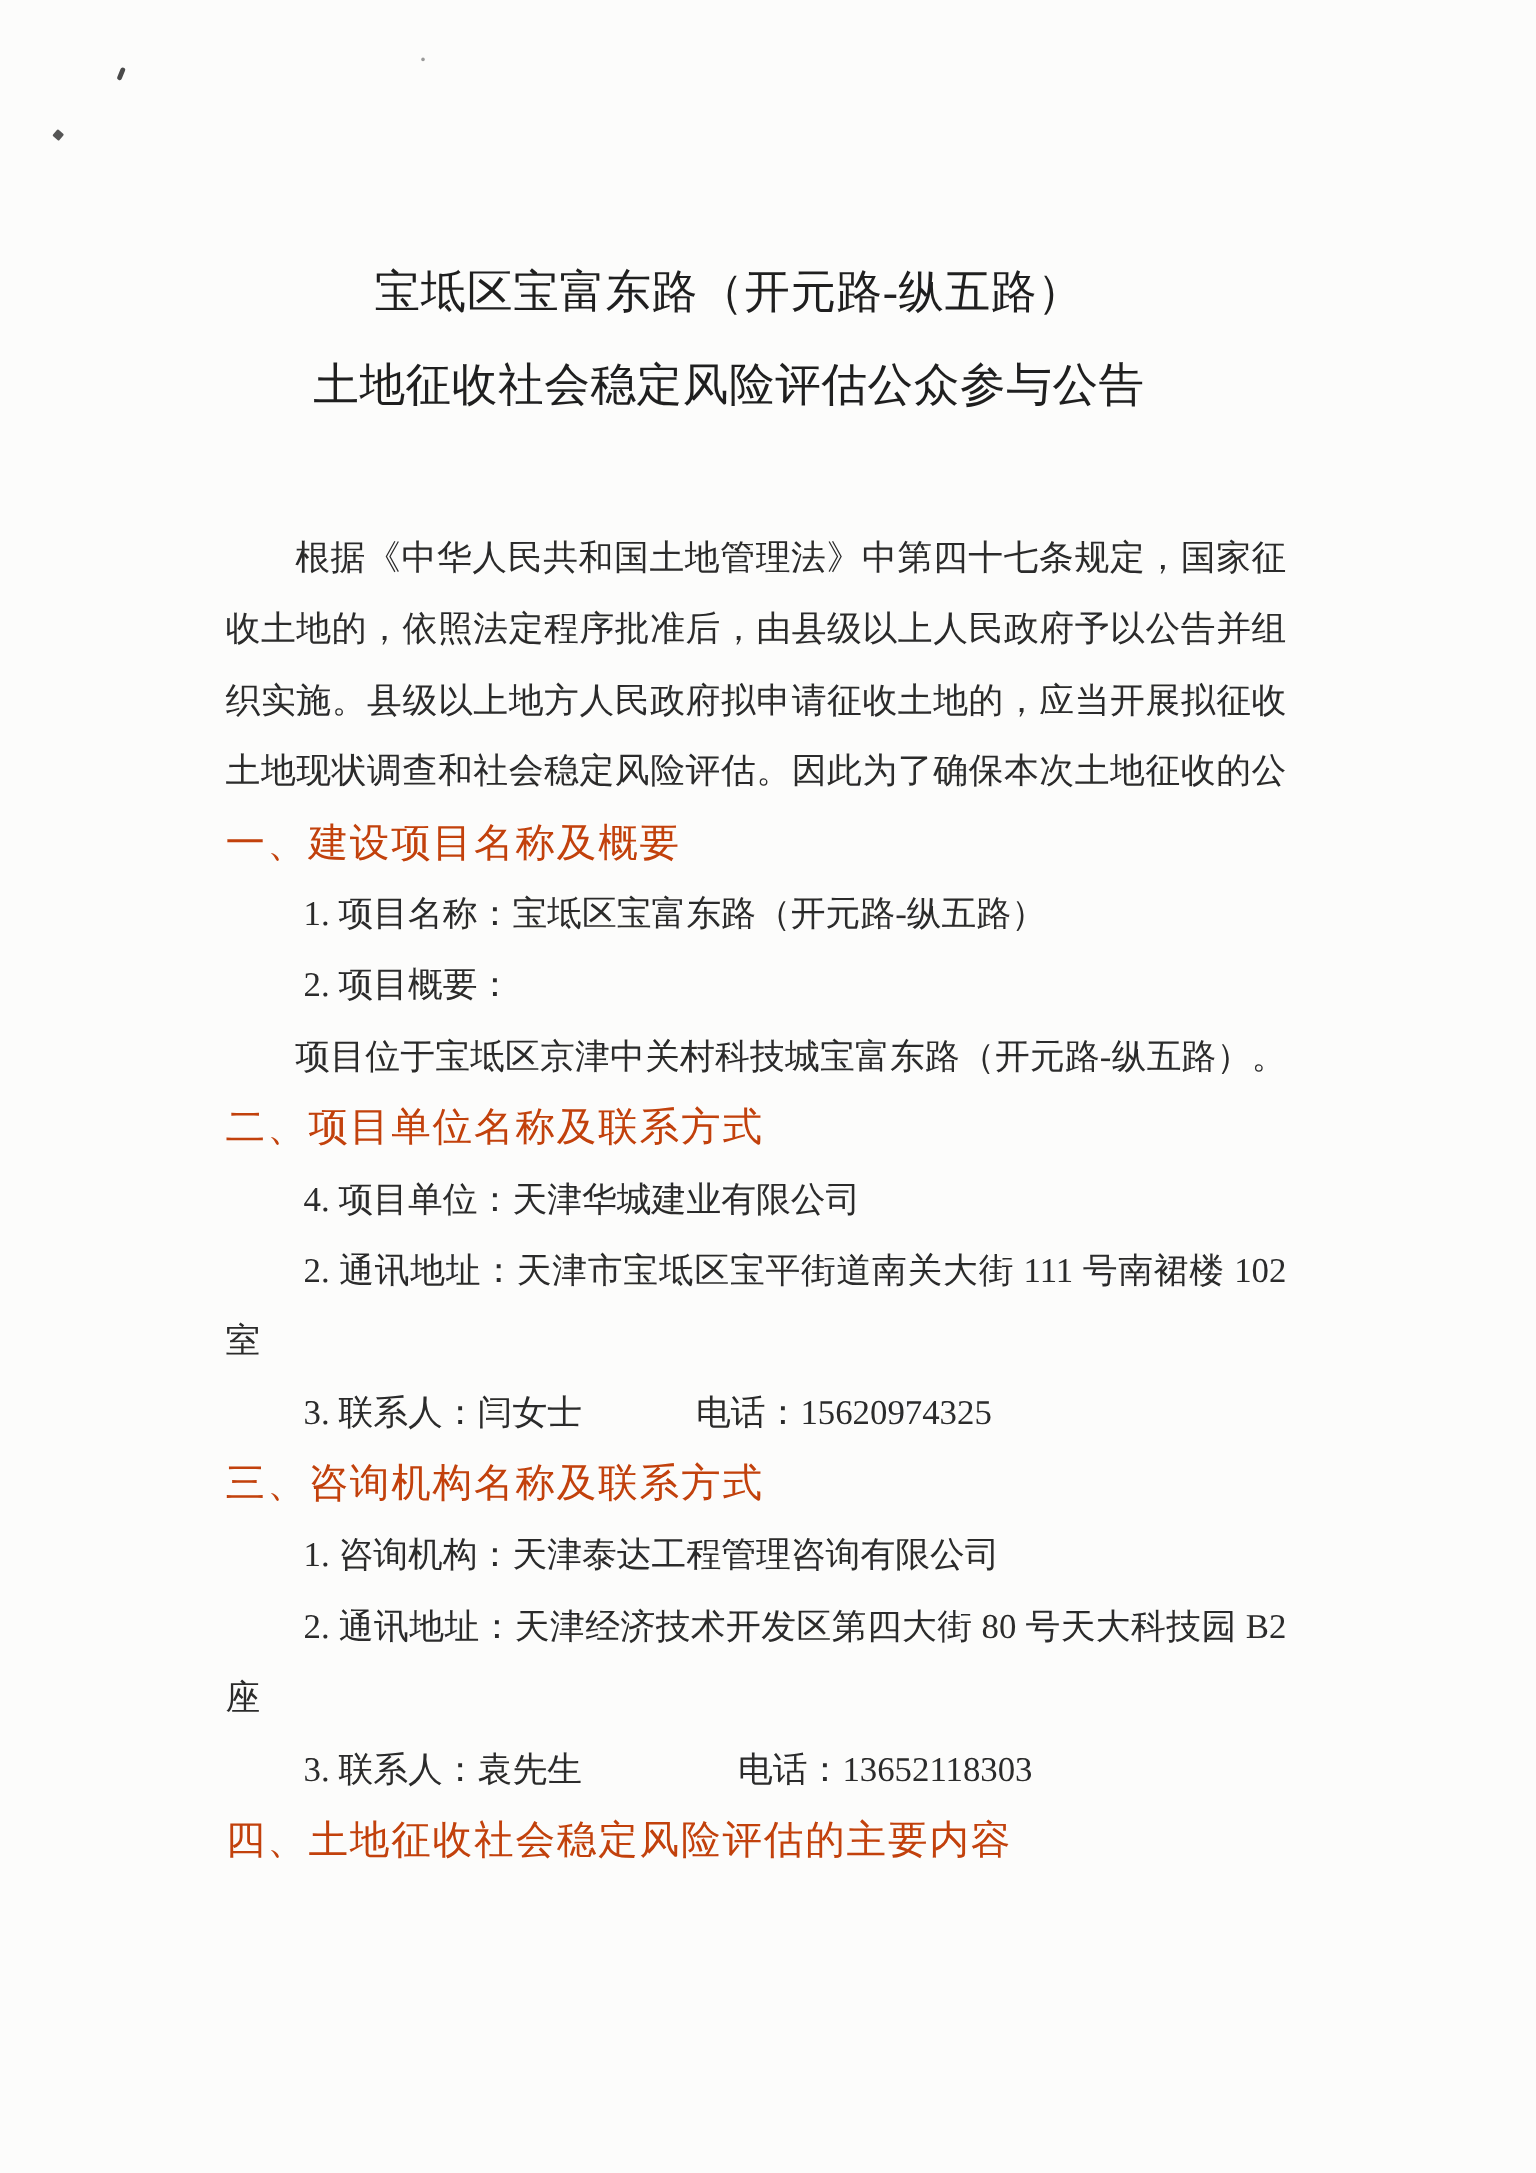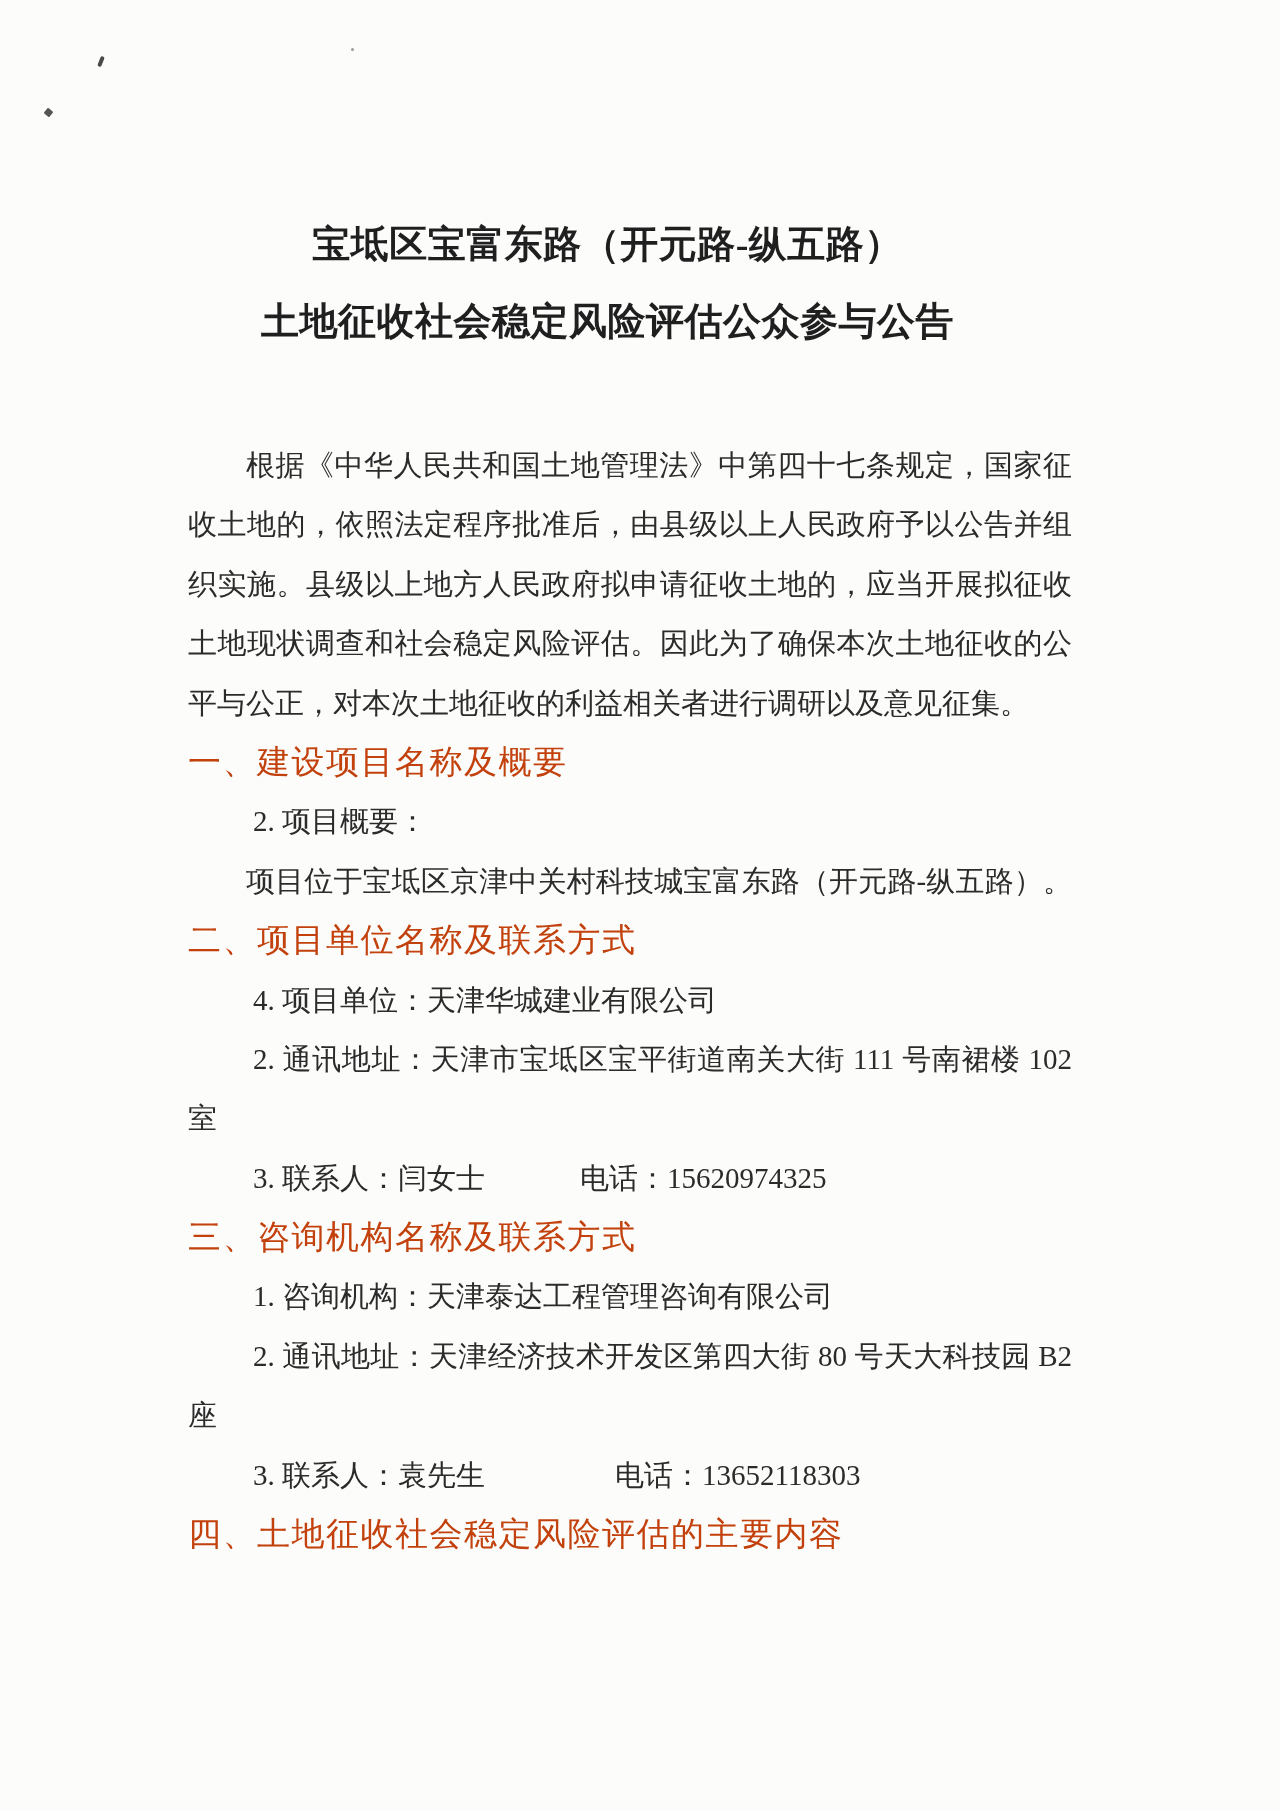--- a/index.html
+++ b/index.html
@@ -16,21 +16,21 @@
   .speck { position:absolute; background:#4a4a4a; }
   .speck-1 { left:99px;  top:56px;  width:4px; height:11px; border-radius:2px; transform:rotate(22deg); }
   .speck-2 { left:45px;  top:109px; width:7px; height:7px;  border-radius:1px; transform:rotate(40deg); background:#555; }
   .speck-3 { left:351px; top:48px;  width:3px; height:3px;  border-radius:50%; background:#9a9a9a; }
 
   
   .title {
     position:absolute; left:0; width:1215px;
     height:52px; line-height:52px;
     text-align:center;
-    font-size:38px; font-weight:700;
+    font-size:38px; font-weight:400;
     color:#1f1f1f;
     letter-spacing:0.5px;
     white-space:nowrap;
   }
   .t1 { top:218px; }
   .t2 { top:295px; }
 
   
   .content {
     position:absolute;
@@ -67,23 +67,23 @@
 
   <div class="title t1">宝坻区宝富东路（开元路-纵五路）</div>
   <div class="title t2">土地征收社会稳定风险评估公众参与公告</div>
 
   <div class="content">
 
     <div class="ln just ind">根据《中华人民共和国土地管理法》中第四十七条规定，国家征</div>
     <div class="ln just">收土地的，依照法定程序批准后，由县级以上人民政府予以公告并组</div>
     <div class="ln just">织实施。县级以上地方人民政府拟申请征收土地的，应当开展拟征收</div>
     <div class="ln just">土地现状调查和社会稳定风险评估。因此为了确保本次土地征收的公</div>
-    <div class="ln">平与公正，对本次土地征收的利益相关者进行调研以及意见征集。</div>
 
     <div class="ln head">一、建设项目名称及概要</div>
+    <div class="ln item">1. 项目名称：宝坻区宝富东路（开元路-纵五路）</div>
     <div class="ln item">2. 项目概要：</div>
     <div class="ln just ind">项目位于宝坻区京津中关村科技城宝富东路（开元路-纵五路）。</div>
 
     <div class="ln head">二、项目单位名称及联系方式</div>
     <div class="ln item">4. 项目单位：天津华城建业有限公司</div>
     <div class="ln just item">2. 通讯地址：天津市宝坻区宝平街道南关大街 111 号南裙楼 102</div>
     <div class="ln">室</div>
     <div class="ln item"><span>3. 联系人：闫女士</span><span class="gap gap-a"></span><span>电话：15620974325</span></div>
 
     <div class="ln head">三、咨询机构名称及联系方式</div>

